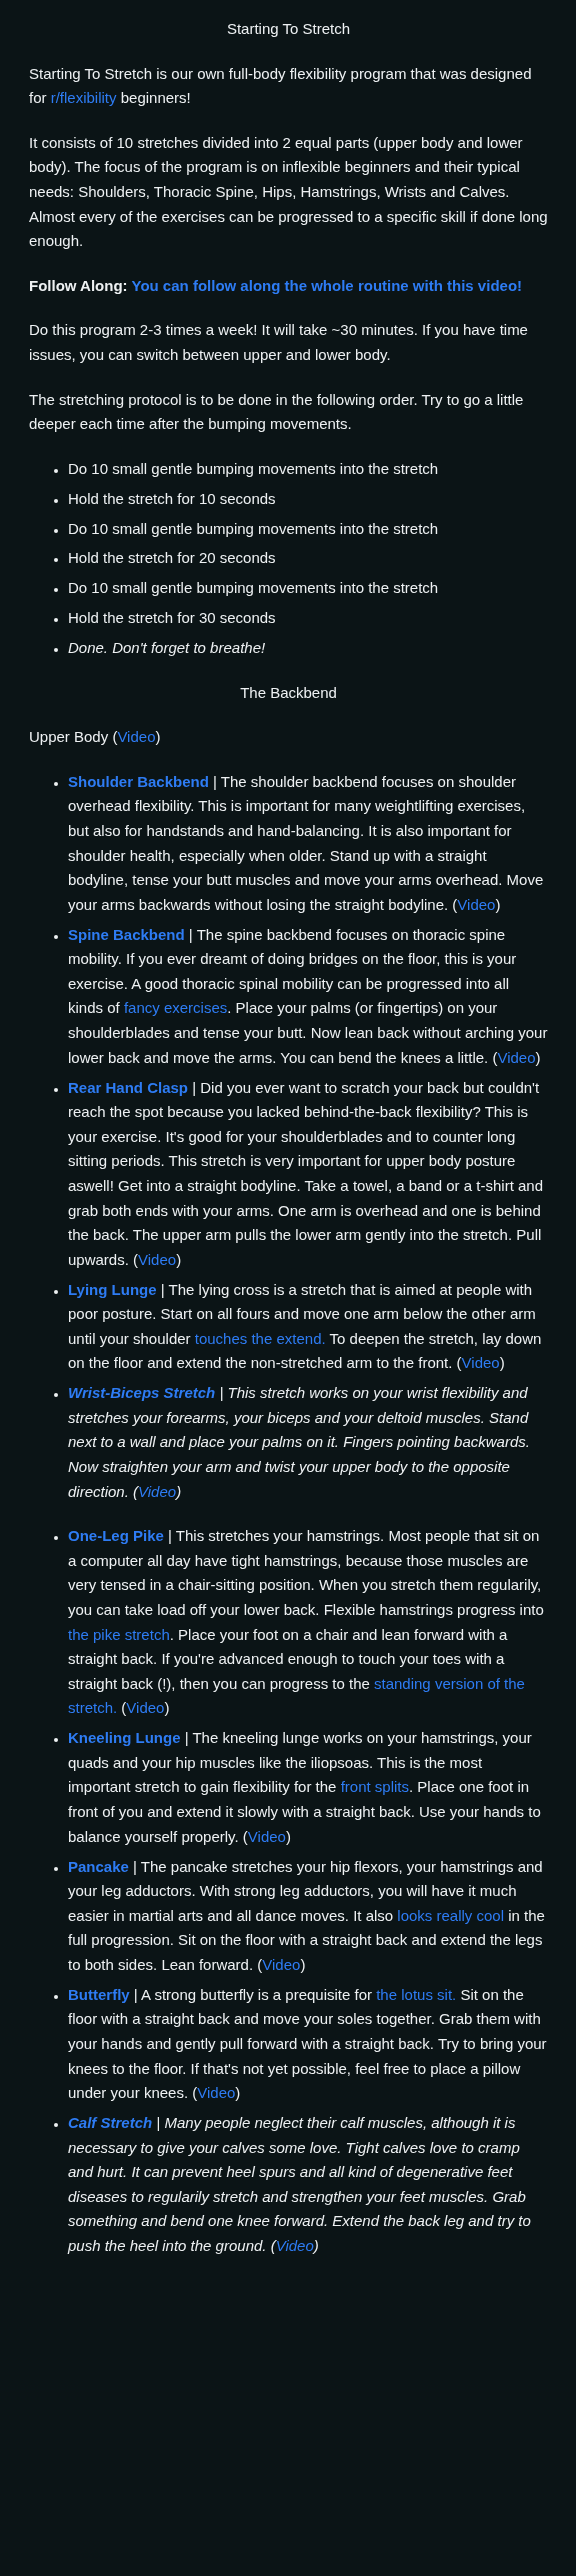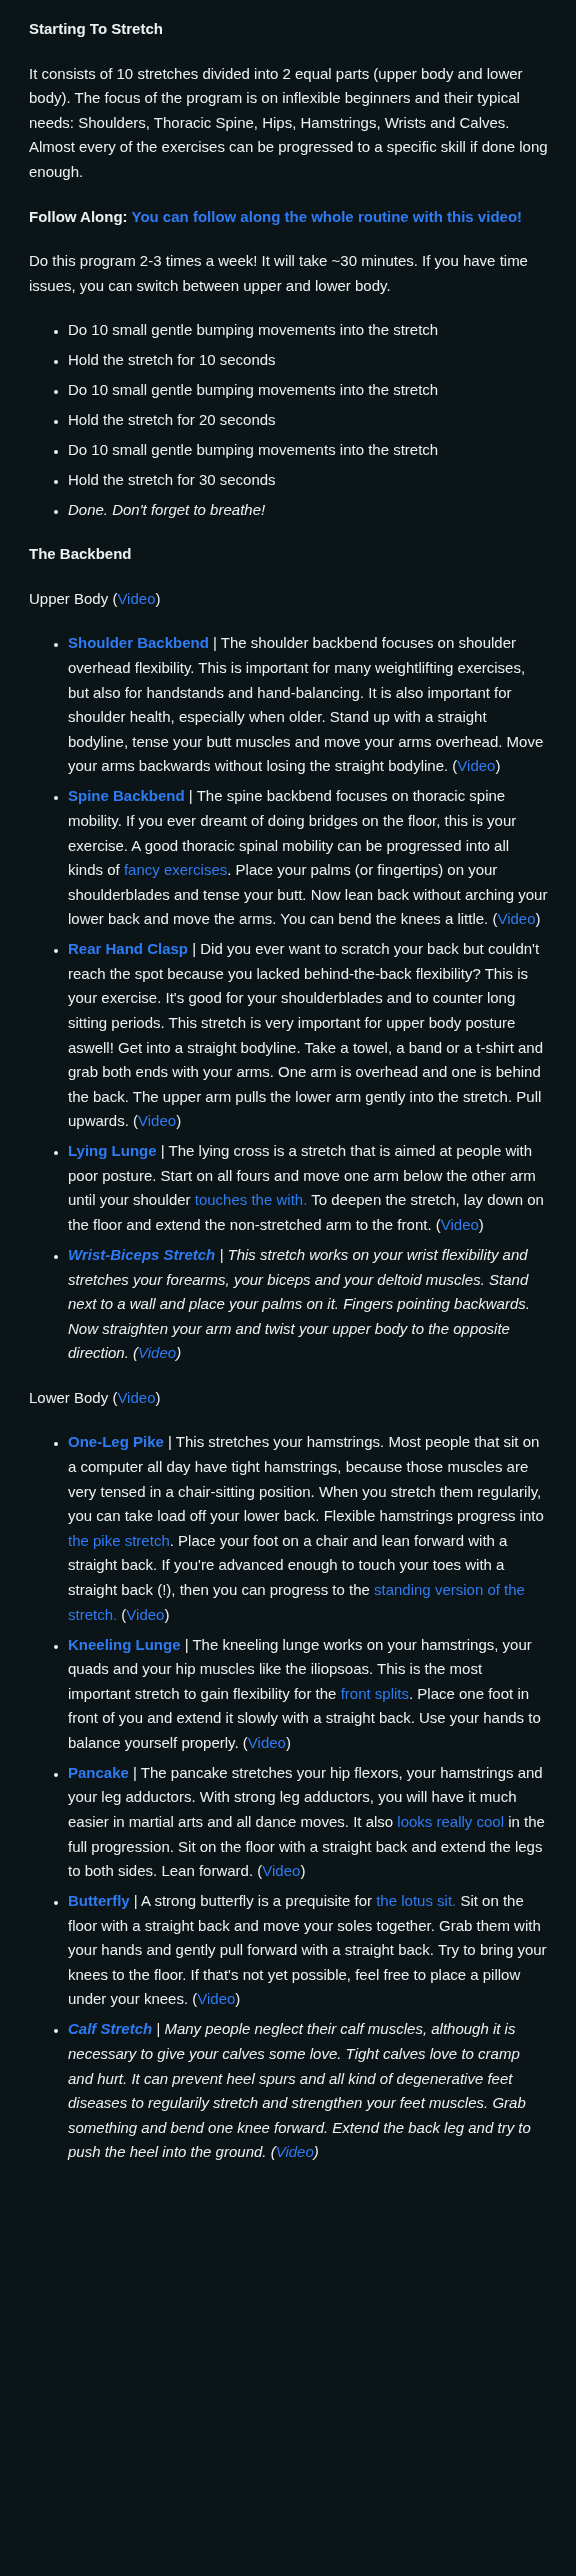--- a/index.html
+++ b/index.html
@@ -16,22 +16,23 @@
     font-size:15px;
     line-height:24.6px;
     -webkit-font-smoothing:antialiased;
   }
   .page{
     padding:17px 29px 13px 29px;
     box-sizing:border-box;
   }
   h1,h2{
     font-size:15px;
-    font-weight:700;
+    font-weight:400;
     margin:20px 0;
+    text-align:center;
   }
   h1:first-child{margin-top:0;}
   p{margin:20px 0;}
   ul{
     margin:20px 0;
     padding-left:39px;
     list-style:disc outside;
   }
   li{margin:0 0 5.3px 0;}
   li:last-child{margin-bottom:0;font-style:italic;}
@@ -43,29 +44,31 @@
   }
   .b{font-weight:700;}
 </style>
 </head>
 <body style="background: rgb(11, 20, 22); color: rgb(238, 241, 243);">
 
 <div class="page">
 
   <h1>Starting To Stretch</h1>
 
+  <p><span>Starting To Stretch is our own full-body flexibility program that was designed for </span><a class="link">r/flexibility</a><span> beginners!</span></p>
 
   <p>It consists of 10 stretches divided into 2 equal parts (upper body and lower body). The focus of the program is on inflexible beginners and their typical needs: Shoulders, Thoracic Spine, Hips, Hamstrings, Wrists and Calves. Almost every of the exercises can be progressed to a specific skill if done long enough.</p>
 
   <p><span class="b">Follow Along: </span><a class="link b">You can follow along the whole routine with this video!</a></p>
 
 
 
   <p>Do this program 2-3 times a week! It will take ~30 minutes. If you have time issues, you can switch between upper and lower body.</p>
 
+  <p>The stretching protocol is to be done in the following order. Try to go a little deeper each time after the bumping movements.</p>
 
   <ul>
     <li>Do 10 small gentle bumping movements into the stretch</li>
     <li>Hold the stretch for 10 seconds</li>
     <li>Do 10 small gentle bumping movements into the stretch</li>
     <li>Hold the stretch for 20 seconds</li>
     <li>Do 10 small gentle bumping movements into the stretch</li>
     <li>Hold the stretch for 30 seconds</li>
     <li>Done. Don't forget to breathe!</li>
   </ul>
@@ -74,26 +77,25 @@
 
   <p><span>Upper Body (</span><a class="link">Video</a><span>)</span></p>
 
   <ul>
     <li><a class="link b">Shoulder Backbend</a><span> | The shoulder backbend focuses on shoulder overhead flexibility. This is important for many weightlifting exercises, but also for handstands and hand-balancing. It is also important for shoulder health, especially when older. Stand up with a straight bodyline, tense your butt muscles and move your arms overhead. Move your arms backwards without losing the straight bodyline. (</span><a class="link">Video</a><span>)</span></li>
 
     <li><a class="link b">Spine Backbend</a><span> | The spine backbend focuses on thoracic spine mobility. If you ever dreamt of doing bridges on the floor, this is your exercise. A good thoracic spinal mobility can be progressed into all kinds of </span><a class="link">fancy exercises</a><span>. Place your palms (or fingertips) on your shoulderblades and tense your butt. Now lean back without arching your lower back and move the arms. You can bend the knees a little. (</span><a class="link">Video</a><span>)</span></li>
 
     <li><a class="link b">Rear Hand Clasp</a><span> | Did you ever want to scratch your back but couldn't reach the spot because you lacked behind-the-back flexibility? This is your exercise. It's good for your shoulderblades and to counter long sitting periods. This stretch is very important for upper body posture aswell! Get into a straight bodyline. Take a towel, a band or a t-shirt and grab both ends with your arms. One arm is overhead and one is behind the back. The upper arm pulls the lower arm gently into the stretch. Pull upwards. (</span><a class="link">Video</a><span>)</span></li>
 
-    <li><a class="link b">Lying Lunge</a><span> | The lying cross is a stretch that is aimed at people with poor posture. Start on all fours and move one arm below the other arm until your shoulder </span><a class="link">touches the with.</a><span> To deepen the stretch, lay down on the floor and extend the non-stretched arm to the front. (</span><a class="link">Video</a><span>)</span></li>
+    <li><a class="link b">Lying Lunge</a><span> | The lying cross is a stretch that is aimed at people with poor posture. Start on all fours and move one arm below the other arm until your shoulder </span><a class="link">touches the extend.</a><span> To deepen the stretch, lay down on the floor and extend the non-stretched arm to the front. (</span><a class="link">Video</a><span>)</span></li>
 
     <li><a class="link b">Wrist-Biceps Stretch</a><span> | This stretch works on your wrist flexibility and stretches your forearms, your biceps and your deltoid muscles. Stand next to a wall and place your palms on it. Fingers pointing backwards. Now straighten your arm and twist your upper body to the opposite direction. (</span><a class="link">Video</a><span>)</span></li>
   </ul>
 
-  <p><span>Lower Body (</span><a class="link">Video</a><span>)</span></p>
 
   <ul>
     <li><a class="link b">One-Leg Pike</a><span> | This stretches your hamstrings. Most people that sit on a computer all day have tight hamstrings, because those muscles are very tensed in a chair-sitting position. When you stretch them regularily, you can take load off your lower back. Flexible hamstrings progress into </span><a class="link">the pike stretch</a><span>. Place your foot on a chair and lean forward with a straight back. If you're advanced enough to touch your toes with a straight back (!), then you can progress to the </span><a class="link">standing version of the stretch.</a><span> (</span><a class="link">Video</a><span>)</span></li>
 
     <li><a class="link b">Kneeling Lunge</a><span> | The kneeling lunge works on your hamstrings, your quads and your hip muscles like the iliopsoas. This is the most important stretch to gain flexibility for the </span><a class="link">front splits</a><span>. Place one foot in front of you and extend it slowly with a straight back. Use your hands to balance yourself properly. (</span><a class="link">Video</a><span>)</span></li>
 
     <li><a class="link b">Pancake</a><span> | The pancake stretches your hip flexors, your hamstrings and your leg adductors. With strong leg adductors, you will have it much easier in martial arts and all dance moves. It also </span><a class="link">looks really cool</a><span> in the full progression. Sit on the floor with a straight back and extend the legs to both sides. Lean forward. (</span><a class="link">Video</a><span>)</span></li>
 
     <li><a class="link b">Butterfly</a><span> | A strong butterfly is a prequisite for </span><a class="link">the lotus sit.</a><span> Sit on the floor with a straight back and move your soles together. Grab them with your hands and gently pull forward with a straight back. Try to bring your knees to the floor. If that's not yet possible, feel free to place a pillow under your knees. (</span><a class="link">Video</a><span>)</span></li>
 

